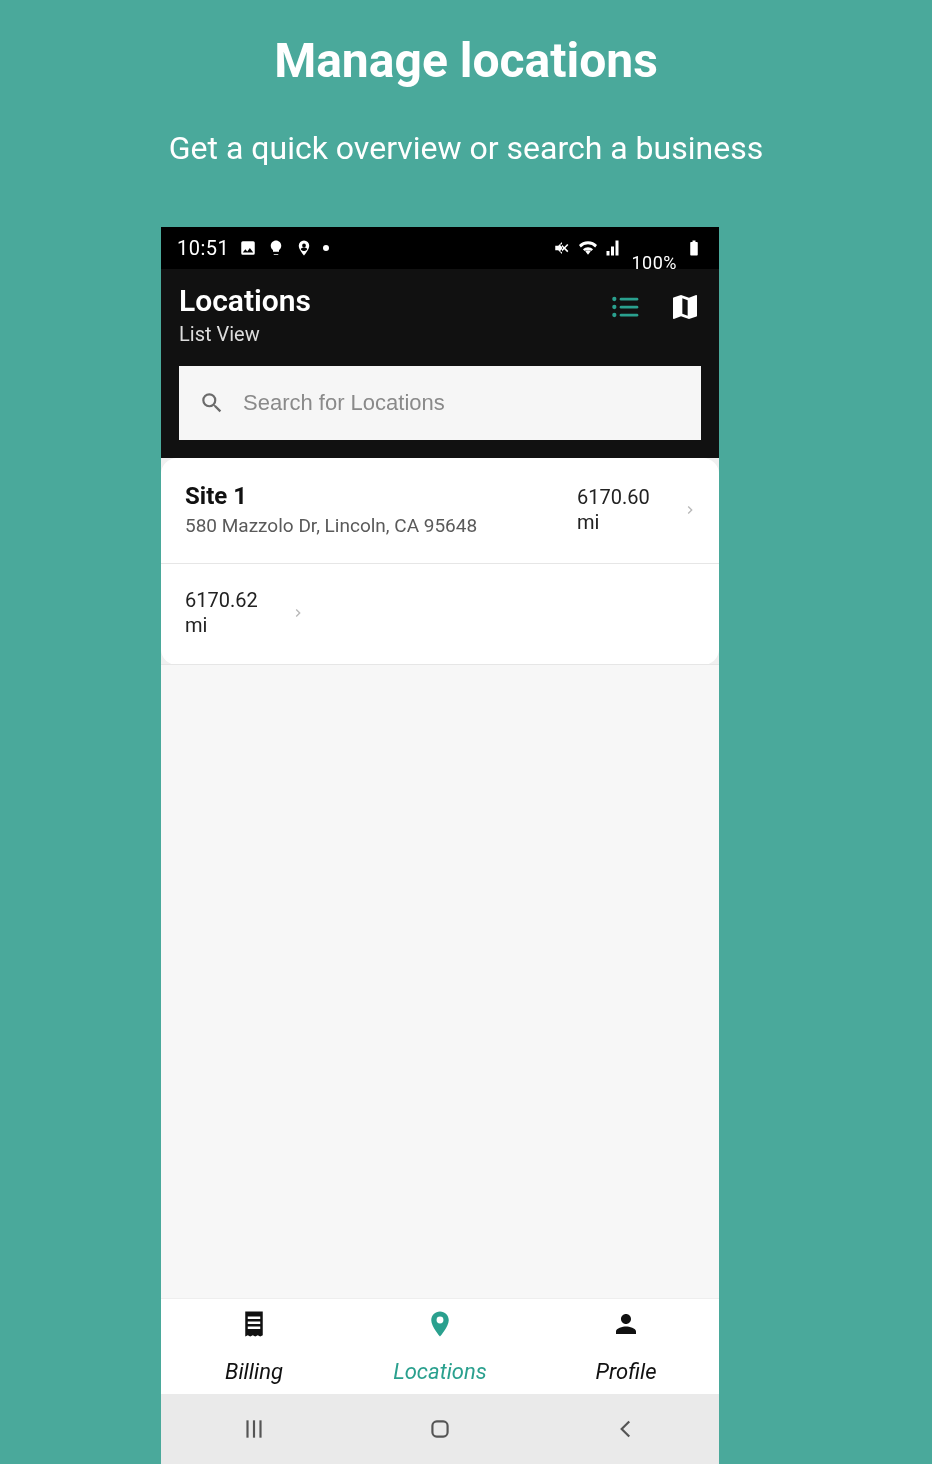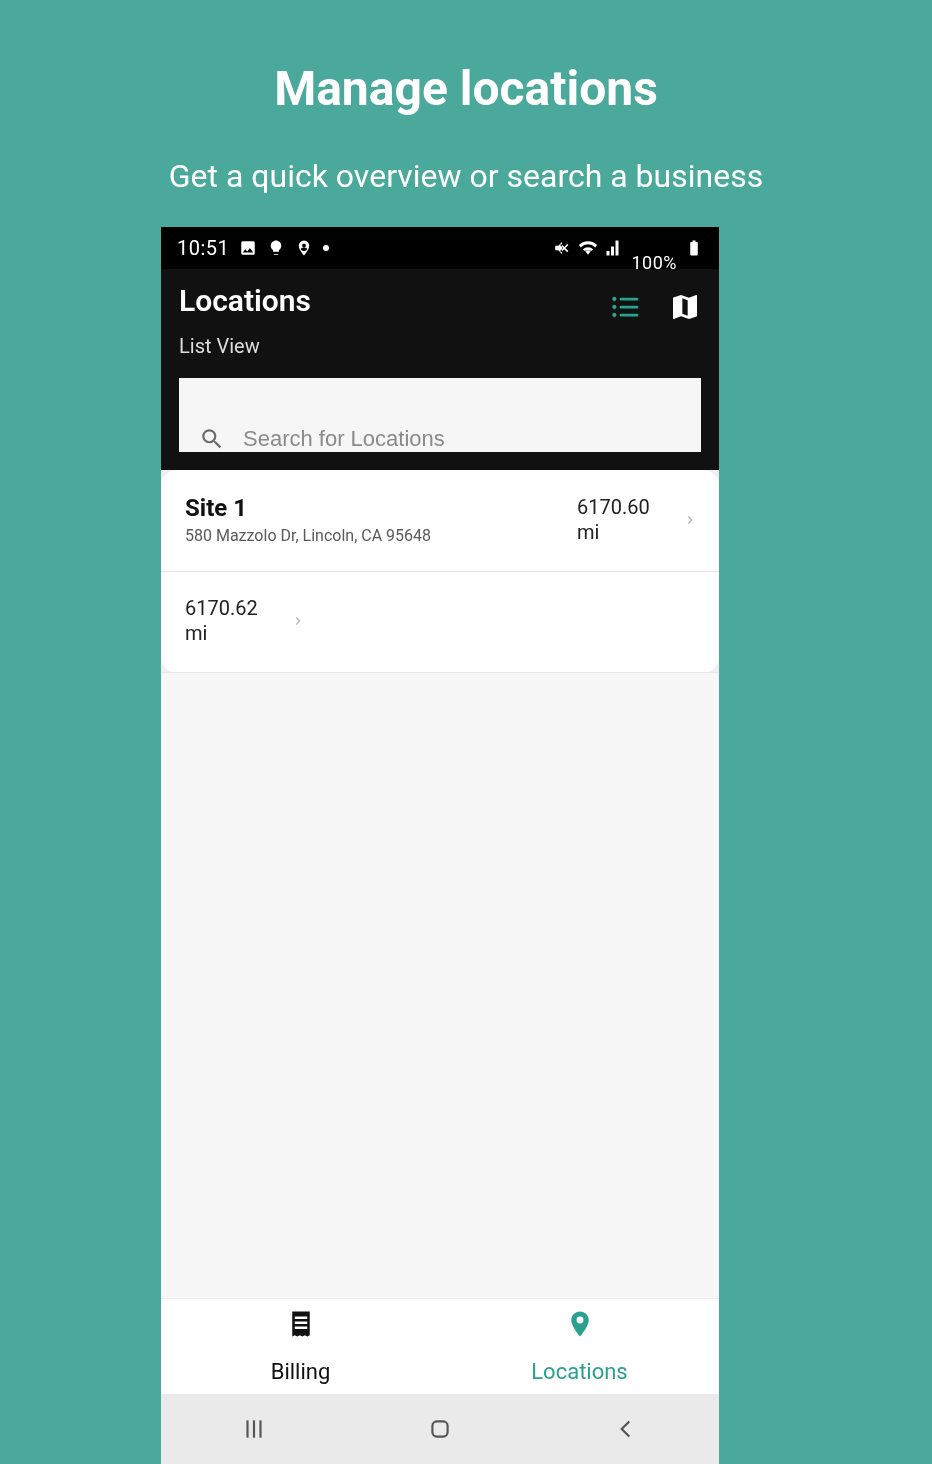--- a/index.html
+++ b/index.html
@@ -9,21 +9,21 @@
     width: 932px;
     height: 1464px;
     overflow: hidden;
     position: relative;
   }
   .promo-title {
     color: #fff;
     font-size: 48px;
     font-weight: 700;
     text-align: center;
-    padding-top: 60px;
+    padding-top: 32px;
   }
   .promo-subtitle {
     color: #fff;
     font-size: 32px;
     font-weight: 400;
     text-align: center;
     margin-top: 40px;
   }
   .phone {
     position: absolute;
@@ -59,31 +59,31 @@
     background: #111;
     color: #fff;
     padding: 14px 18px 18px 18px;
   }
   .appbar-top {
     display: flex;
     align-items: flex-start;
     justify-content: space-between;
   }
   .appbar-title { font-size: 30px; font-weight: 600; }
-  .appbar-sub { font-size: 20px; color: #ddd; margin-top: 16px; font-weight: 400;}
+  .appbar-sub { font-size: 20px; color: #ddd; margin-top: 4px; font-weight: 400;}
   .appbar-actions { display: flex; align-items: center; gap: 28px; margin-top: 8px; }
   .appbar-actions .ic { width: 32px; height: 32px; display:inline-flex; align-items:center; justify-content:center;}
   .appbar-actions svg { width: 32px; height: 32px; }
   
   .search-wrap {
     margin-top: 20px;
     background: #f6f6f6;
     height: 74px;
     display: flex;
-    align-items: flex-end;
+    align-items: center;
     padding: 0 20px;
     gap: 18px;
   }
   .search-wrap .ic { width: 26px; height: 26px; }
   .search-wrap svg { width: 26px; height: 26px; fill: #6b6b6b; }
   .search-input {
     border: none;
     background: transparent;
     font-size: 22px;
     color: #333;
@@ -99,21 +99,21 @@
   }
   .row {
     display: flex;
     align-items: center;
     padding: 24px 18px 26px 24px;
     border-bottom: 1px solid #e6e6e6;
     gap: 12px;
   }
   .row-main { flex: 1; min-width: 0; }
   .row-title { font-size: 24px; font-weight: 700; color: #111; }
-  .row-sub { font-size: 16px; color: #5a5a5a; margin-top: 4px; }
+  .row-sub { font-size: 19px; color: #5a5a5a; margin-top: 4px; }
   .row-dist { text-align: left; font-size: 20px; color: #222; line-height: 1.25; width: 90px;}
   .row-chevron { width: 22px; display:flex; align-items:center; justify-content:center;}
   .row-chevron svg { width: 16px; height: 16px; fill: #b8b8b8; }
   .list-fill {
     background: #f7f7f7;
     flex: 1;
   }
   
   .tabs {
     background: #fff;
@@ -123,20 +123,21 @@
   }
   .tab {
     flex: 1;
     display: flex;
     flex-direction: column;
     align-items: center;
     justify-content: center;
     gap: 20px;
     font-size: 22px;
     color: #111;
+    font-style: italic;
   }
   .tab.active { color: #2aa08e; }
   .tab .ic { width: 30px; height: 30px; display:flex; align-items:center; justify-content:center;}
   .tab svg { width: 30px; height: 30px; }
   
   .navbar {
     height: 70px;
     background: #eaeaea;
     display: flex;
     align-items: center;
@@ -275,20 +276,28 @@
       <span>Billing</span>
     </div>
     <div class="tab active">
       <span class="ic">
         <svg viewBox="0 0 24 24">
             <path fill="#2aa08e" d="M12 2C8.13 2 5 5.13 5 9c0 5.25 7 13 7 13s7-7.75 7-13c0-3.87-3.13-7-7-7zm0 9.5A2.5 2.5 0 1 1 12 6a2.5 2.5 0 0 1 0 5.5z"></path>
           </svg>
       </span>
       <span>Locations</span>
     </div>
+    <div class="tab">
+      <span class="ic">
+        <svg viewBox="0 0 24 24">
+            <path fill="#111" d="M12 12c2.21 0 4-1.79 4-4s-1.79-4-4-4-4 1.79-4 4 1.79 4 4 4zm0 2c-2.67 0-8 1.34-8 4v2h16v-2c0-2.66-5.33-4-8-4z"></path>
+          </svg>
+      </span>
+      <span>Profile</span>
+    </div>
   </div>
 
   <div class="navbar">
     <span class="nb">
       <svg viewBox="0 0 24 24">
           <line x1="6" y1="4" x2="6" y2="20"></line>
           <line x1="12" y1="4" x2="12" y2="20"></line>
           <line x1="18" y1="4" x2="18" y2="20"></line>
         </svg>
     </span>

